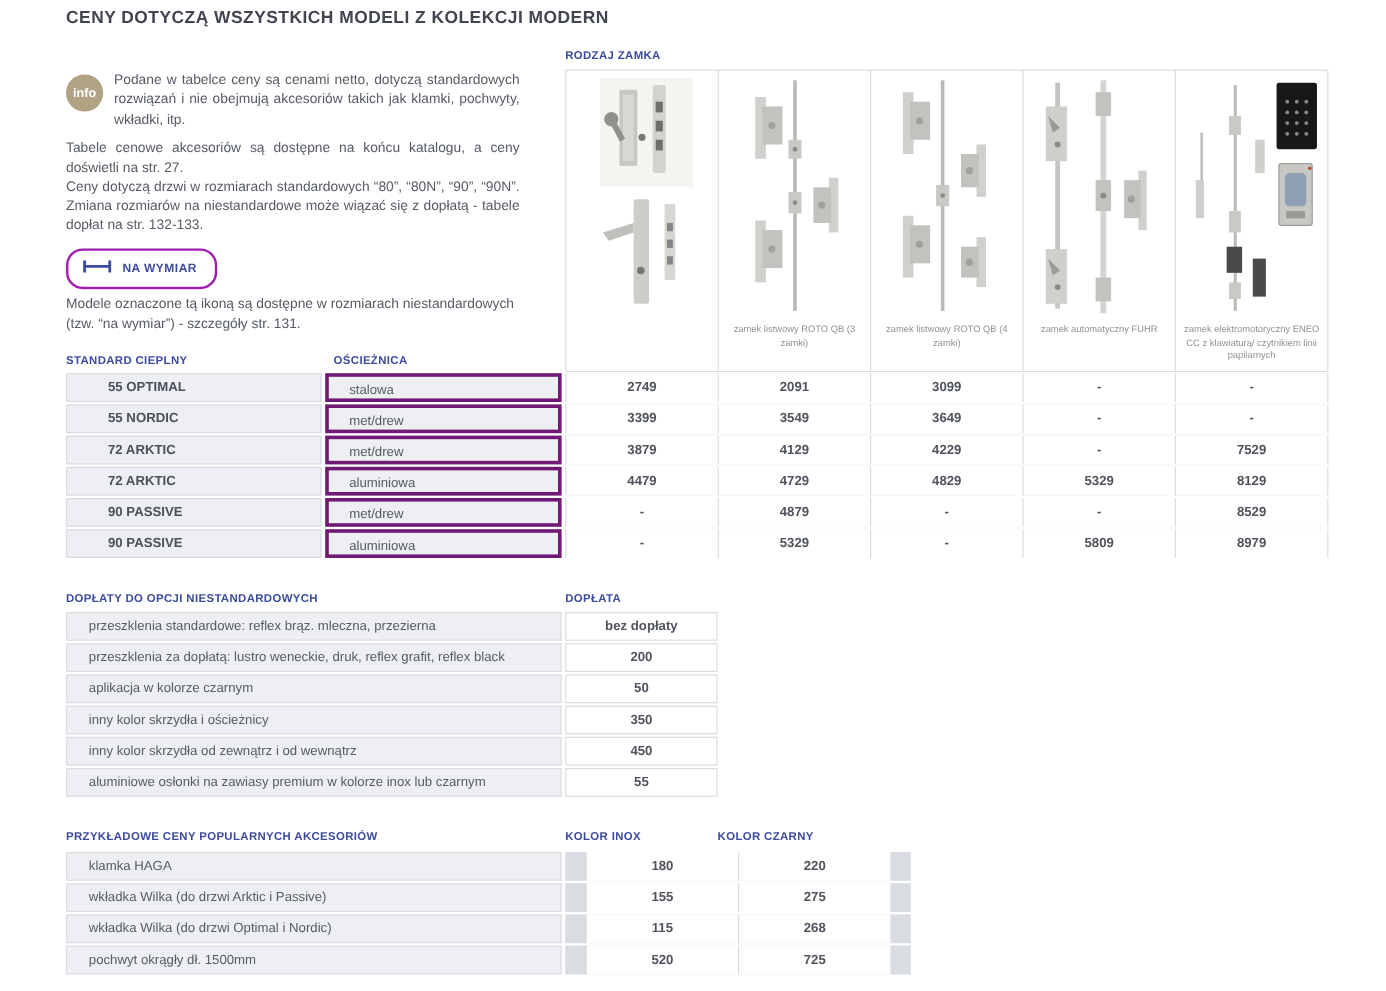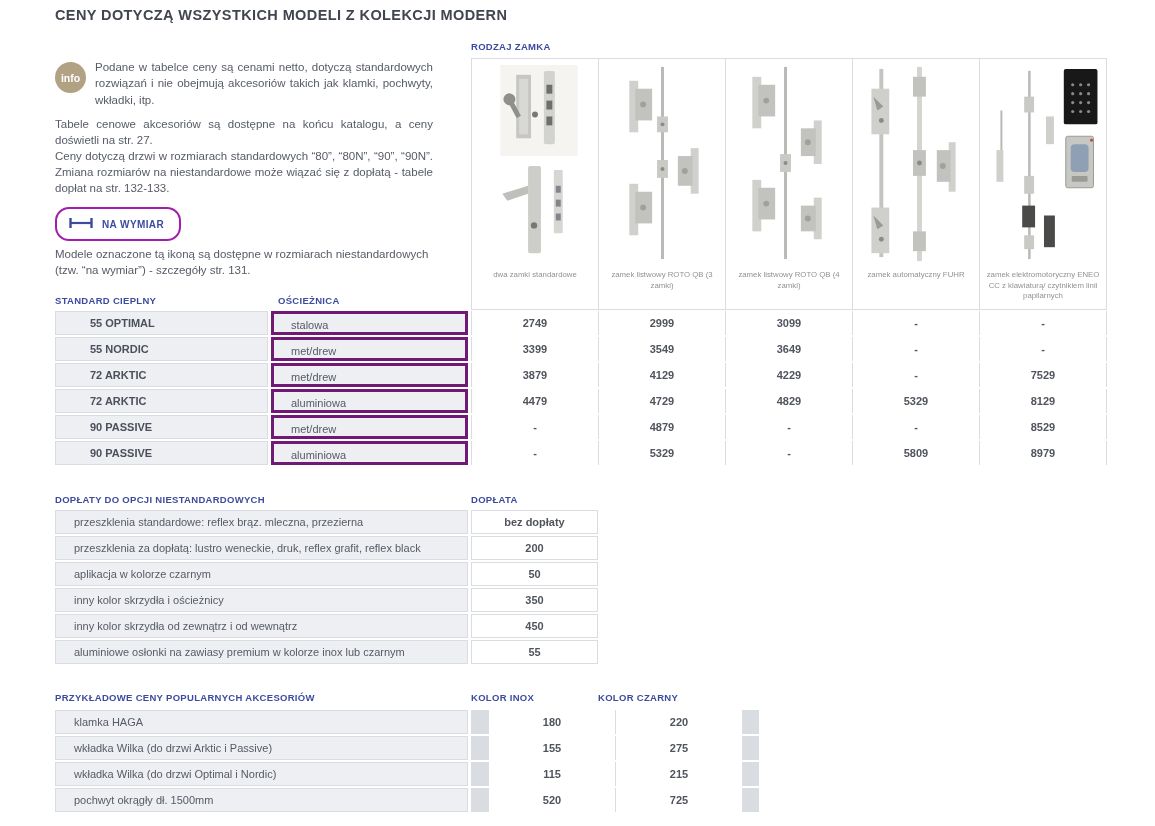--- a/index.html
+++ b/index.html
@@ -118,21 +118,20 @@
         <rect x="74.5" y="42" width="6" height="9" fill="#6e6e6b"></rect>
         <rect x="74.5" y="58" width="6" height="9" fill="#6e6e6b"></rect>
         <rect x="56" y="108" width="13" height="88" rx="2" fill="#cdcdca"></rect>
         <path d="M30 136 L56 128 L56 136 L35 143 Z" fill="#bfbfbc"></path>
         <circle cx="62" cy="168" r="3.2" fill="#777774"></circle>
         <rect x="82" y="112" width="9" height="64" rx="1" fill="#d6d6d3"></rect>
         <rect x="84" y="128" width="5" height="7" fill="#84848a"></rect>
         <rect x="84" y="142" width="5" height="7" fill="#84848a"></rect>
         <rect x="84" y="156" width="5" height="7" fill="#84848a"></rect>
       </svg>
-      <div class="lock-caption">dwa zamki standardowe</div>
     </div>
 
     <div class="lock-col">
       <svg class="lock-img" viewBox="0 0 126 210">
         <rect x="62" y="8" width="3" height="194" fill="#b9b9b6"></rect>
         <rect x="58" y="58" width="11" height="16" fill="#c9c9c6"></rect>
           <circle cx="63.5" cy="66" r="2" fill="#8a8a87"></circle>
         <rect x="58" y="102" width="11" height="18" fill="#c9c9c6"></rect>
           <circle cx="63.5" cy="111" r="2" fill="#8a8a87"></circle>
         <rect x="30" y="22" width="9" height="52" fill="#d0d0cd"></rect>
@@ -228,21 +227,21 @@
   <div class="sec-header" style="left:55px; top:295px;">STANDARD CIEPLNY</div>
   <div class="sec-header" style="left:278px; top:295px;">OŚCIEŻNICA</div>
 
   <div class="main-rows">
 
     <div class="m-row">
       <div class="cell-model">55 OPTIMAL</div>
       <div class="cell-frame">stalowa</div>
       <div class="price-grid">
         <div class="price-cell">2749</div>
-        <div class="price-cell">2999</div>
+        <div class="price-cell">2091</div>
         <div class="price-cell">3099</div>
         <div class="price-cell">-</div>
         <div class="price-cell">-</div>
       </div>
     </div>
 
     <div class="m-row">
       <div class="cell-model">55 NORDIC</div>
       <div class="cell-frame">met/drew</div>
       <div class="price-grid">
@@ -349,21 +348,21 @@
       <div class="cell-slabel">wkładka Wilka (do drzwi Arktic i Passive)</div>
       <div class="acc-grid">
         <div class="acc-cell">155</div>
         <div class="acc-cell">275</div>
       </div>
     </div>
     <div class="a-row">
       <div class="cell-slabel">wkładka Wilka (do drzwi Optimal i Nordic)</div>
       <div class="acc-grid">
         <div class="acc-cell">115</div>
-        <div class="acc-cell">215</div>
+        <div class="acc-cell">268</div>
       </div>
     </div>
     <div class="a-row">
       <div class="cell-slabel">pochwyt okrągły dł. 1500mm</div>
       <div class="acc-grid">
         <div class="acc-cell">520</div>
         <div class="acc-cell">725</div>
       </div>
     </div>
   </div>

